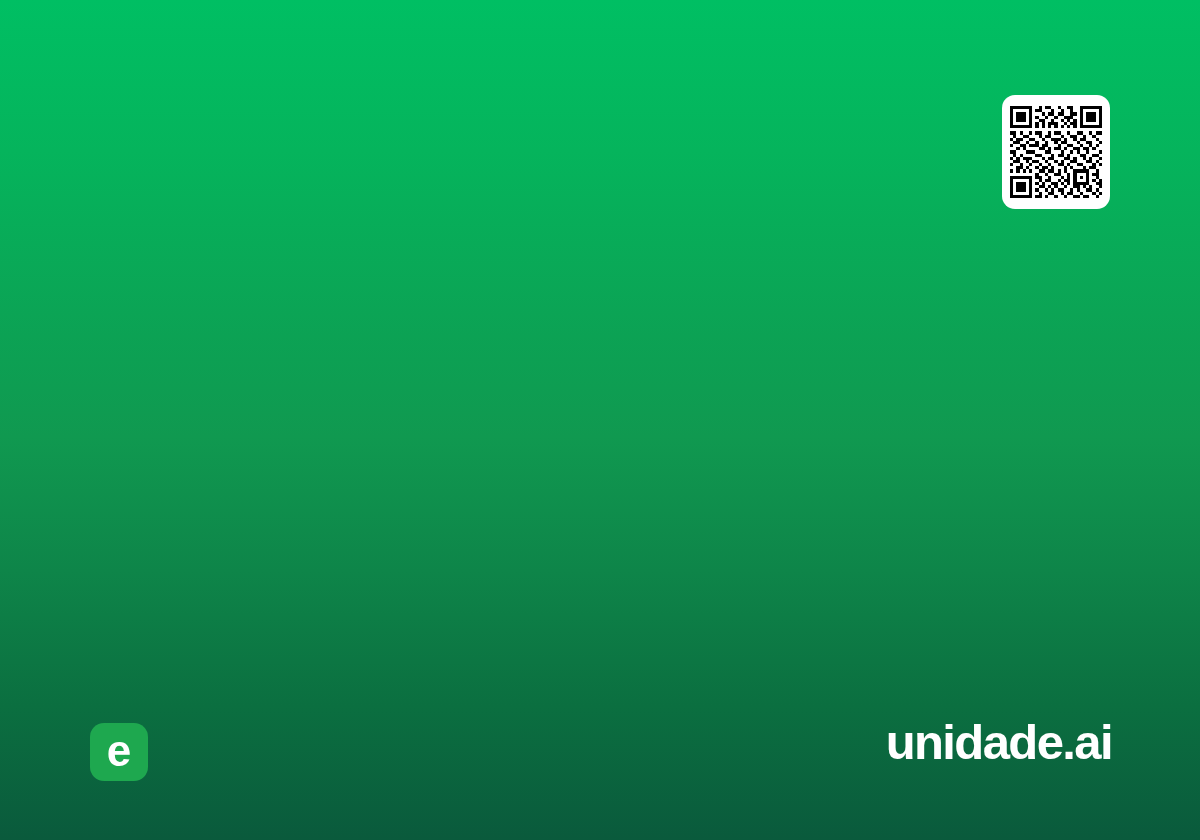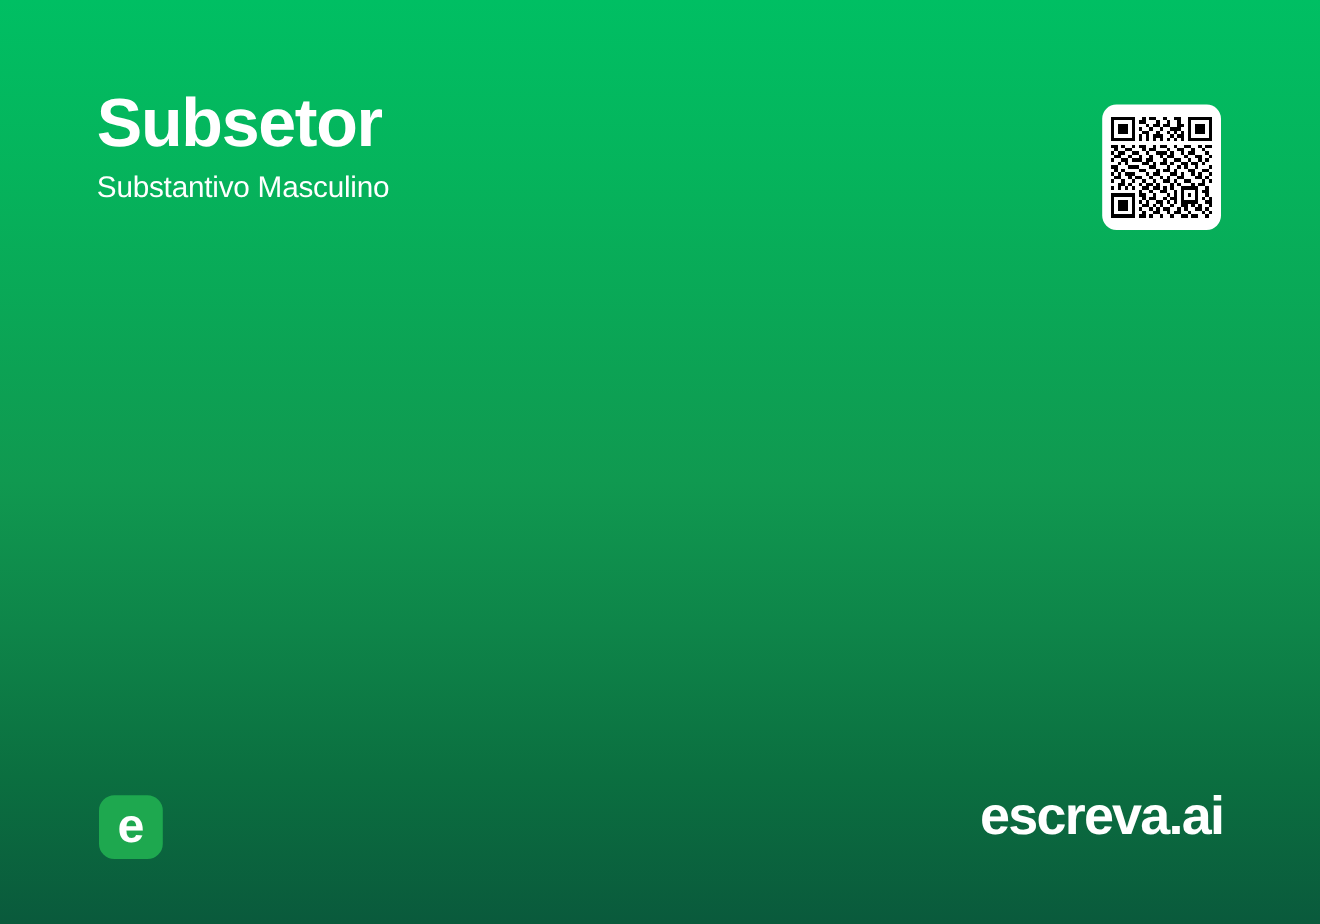--- a/index.html
+++ b/index.html
@@ -112,24 +112,20 @@
     letter-spacing: -1.6px;
     line-height: 1;
     color: #ffffff;
   }
 </style>
 </head>
 <body>
 
 <div id="card">
 
-  <div id="headline">
-    <h1 id="word-title">Subsetor</h1>
-    <p id="word-class">Substantivo Masculino</p>
-  </div>
 
   <div id="qr-card">
     <svg viewBox="0 0 29 29" shape-rendering="crispEdges">
       <rect width="29" height="29" fill="#ffffff"></rect>
       <g fill="#000000">
 
         <rect x="0" y="0" width="7" height="1"></rect>
         <rect x="0" y="6" width="7" height="1"></rect>
         <rect x="0" y="0" width="1" height="7"></rect>
         <rect x="6" y="0" width="1" height="7"></rect>
@@ -367,15 +363,15 @@
     </svg>
   </div>
 
   <div id="definitions">
   </div>
 
   <div id="logo-mark">
     <span>e</span>
   </div>
 
-  <div id="brand-wordmark">escreva.ai</div>
+  <div id="brand-wordmark">unidade.ai</div>
 
 </div>
 
 </body></html>

